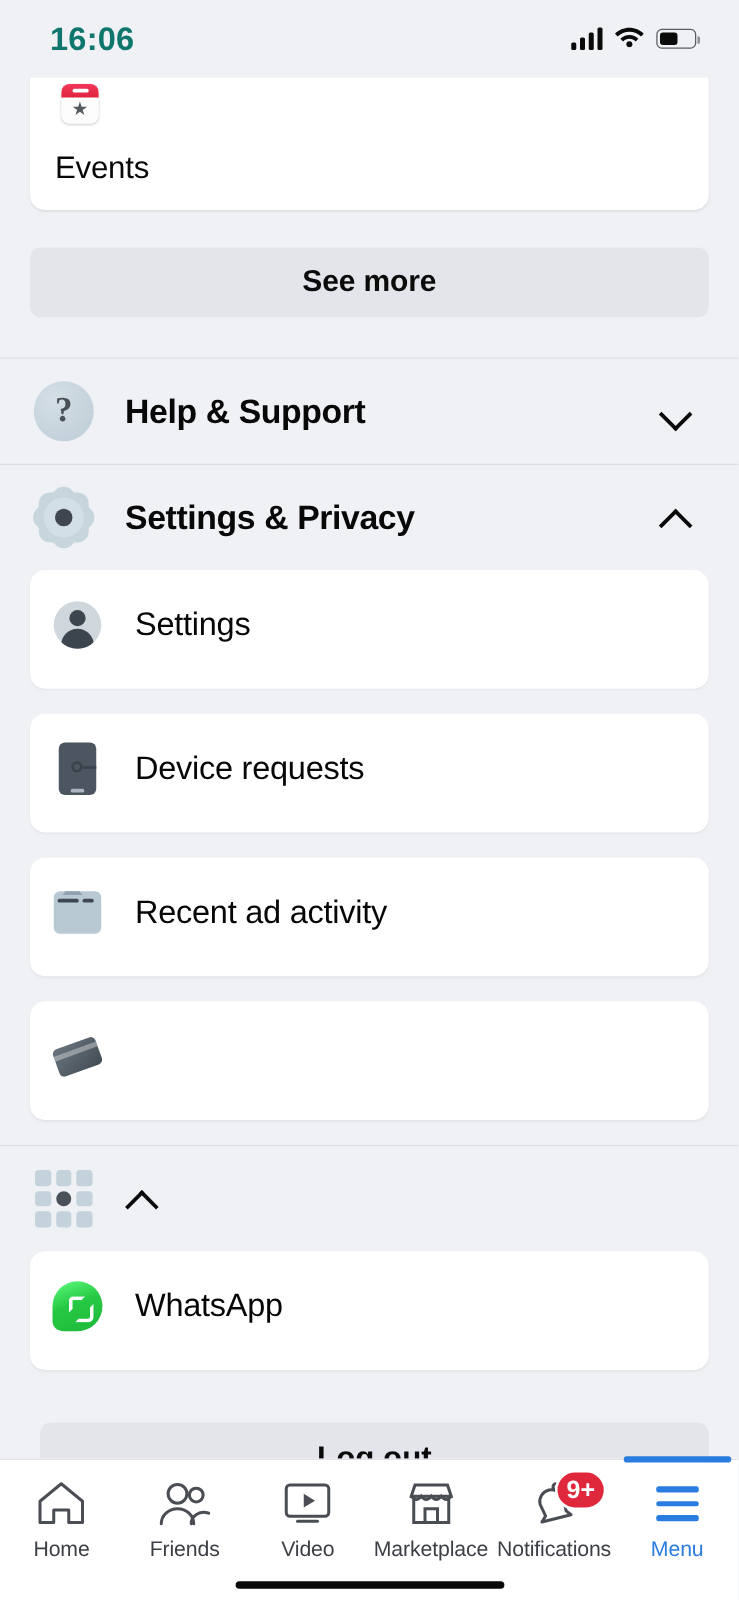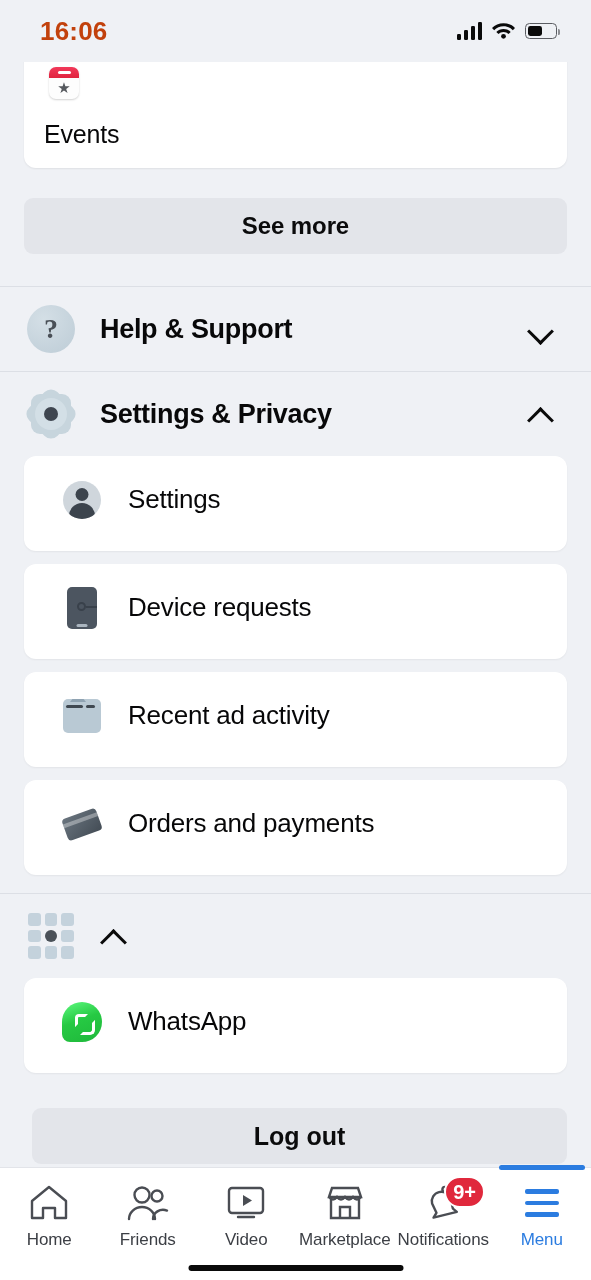--- a/index.html
+++ b/index.html
@@ -23,21 +23,21 @@
     display: flex;
     align-items: center;
     justify-content: space-between;
     padding: 0 34px 0 40px;
     position: relative;
     z-index: 40;
   }
   .status-time {
     font-size: 26px;
     font-weight: 600;
-    color: #c2410c;
+    color: #0f766e;
     letter-spacing: 0.2px;
   }
   .status-icons {
     display: flex;
     align-items: center;
     gap: 9px;
   }
 
   
   .signal {
@@ -273,22 +273,22 @@
     background: #4a5158;
     border-radius: 50%;
   }
 
   
   .list-group { padding: 0 24px; }
   .list-card {
     background: #ffffff;
     border-radius: 12px;
     height: 95px;
-    margin-bottom: 13px;
-    padding-left: 36px;
+    margin-bottom: 20px;
+    padding-left: 16px;
     display: flex;
     align-items: center;
     box-shadow: 0 1px 2px rgba(0,0,0,0.055);
   }
   .list-card .row {
     display: flex;
     align-items: center;
     margin-top: -8px;
   }
   .list-icon {
@@ -662,21 +662,20 @@
       </div>
     </div>
 
     <div class="list-card">
       <div class="row">
         <span class="list-icon">
           <span class="ic-card">
               <span class="c"></span>
             </span>
         </span>
-        <span class="list-label">Orders and payments</span>
       </div>
     </div>
 
   </div>
 
   <div class="divider" style="margin-top:18px"></div>
   <div class="section-header">
     <span class="sec-icon">
       <span class="ic-meta">
         <span></span>

